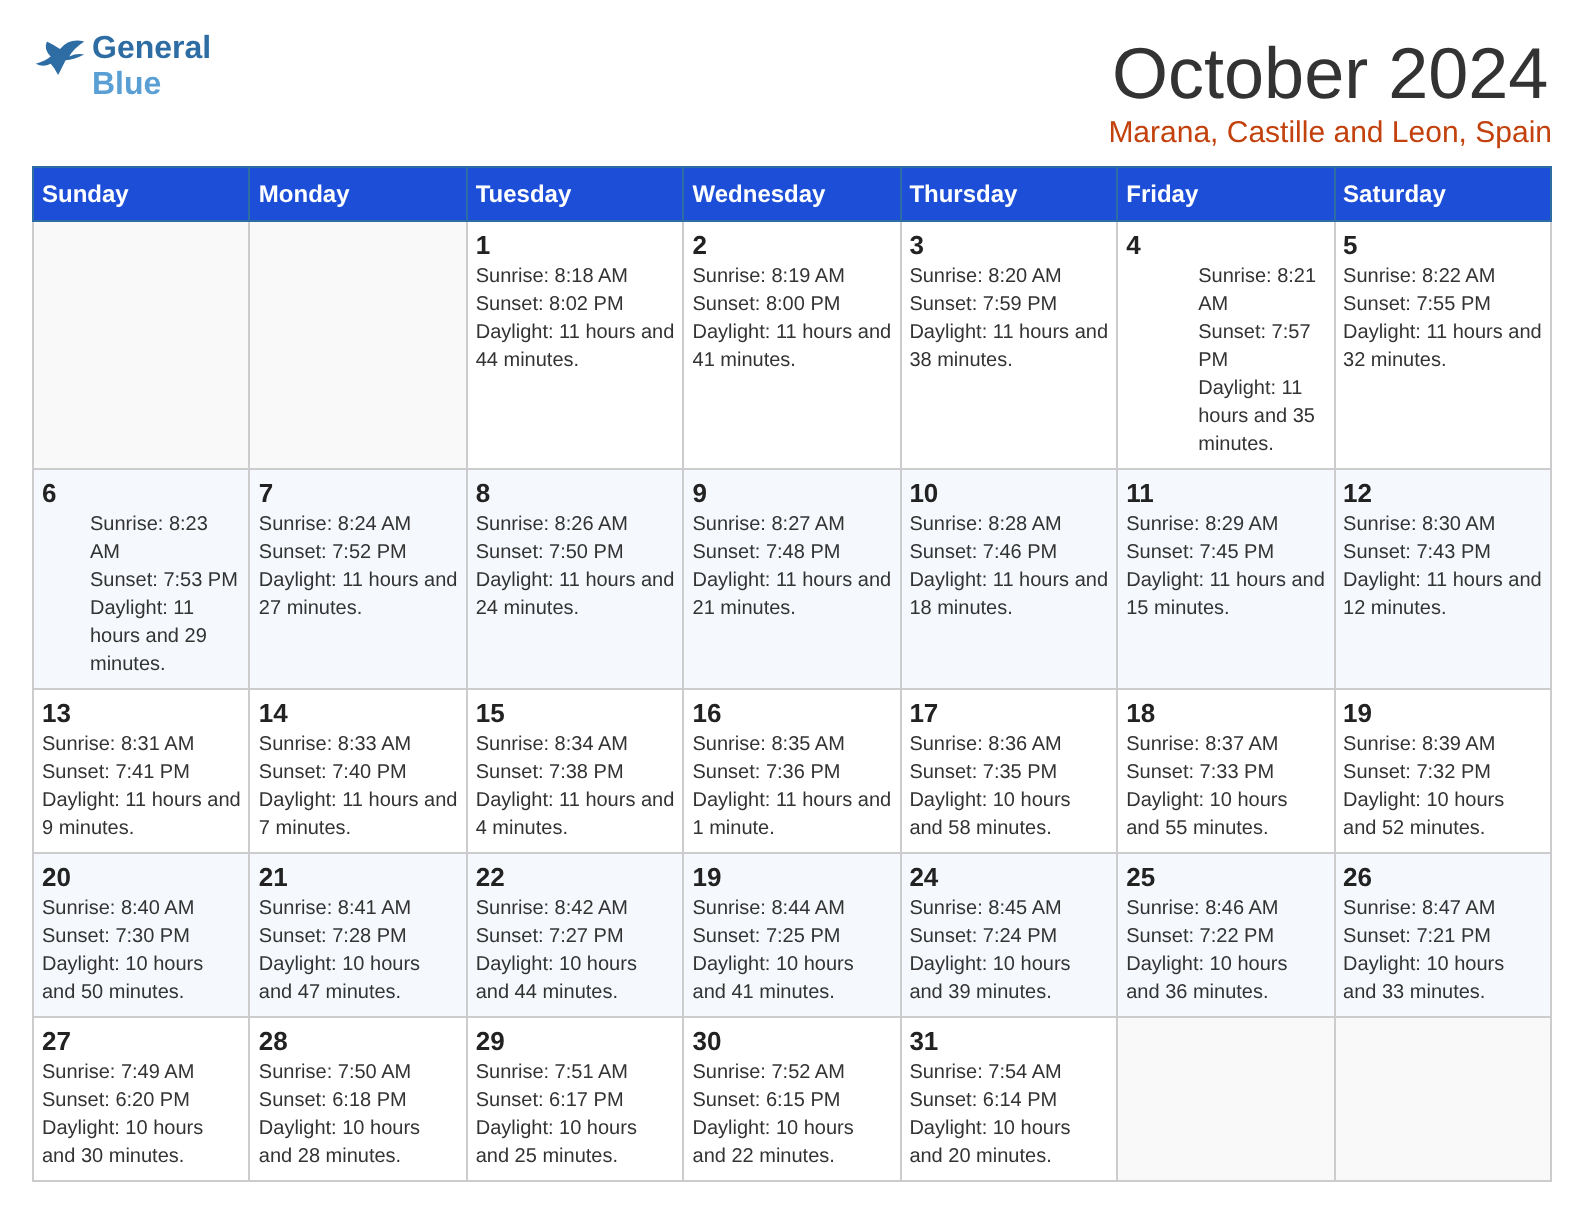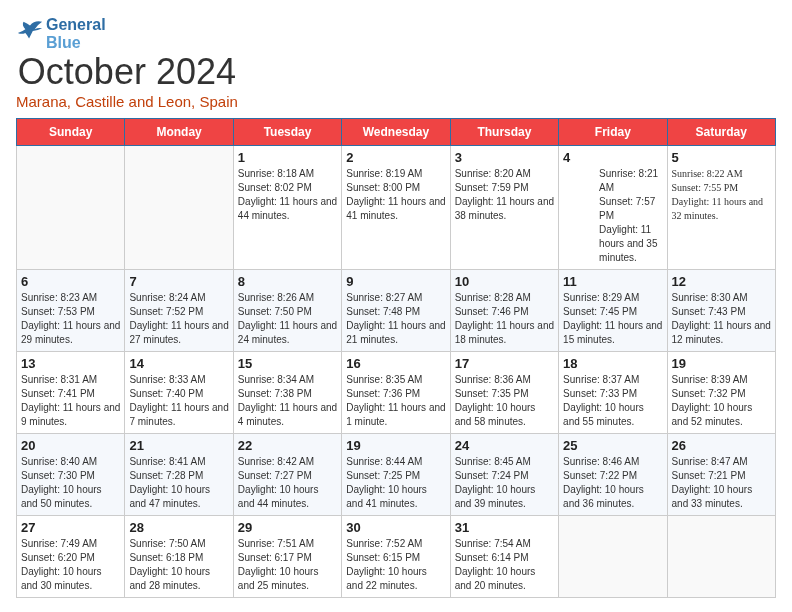--- a/index.html
+++ b/index.html
@@ -8,21 +8,20 @@
       background: #fff;
       width: 792px;
       min-height: 612px;
       padding: 16px;
     }
     .header {
       display: flex;
       justify-content: space-between;
       align-items: flex-start;
       margin-bottom: 8px;
-      flex-direction: column;
     }
     .logo {
       display: flex;
       align-items: center;
       gap: 2px;
     }
     .logo-text {
       font-size: 18px;
       font-weight: bold;
       color: #333;
@@ -43,24 +42,24 @@
     .subtitle {
       font-size: 15px;
       color: #c2410c;
     }
     table {
       width: 100%;
       border-collapse: collapse;
       font-size: 11px;
     }
     th {
-      background-color: #ef4444;
+      background-color: #1d4ed8;
       color: #fff;
       padding: 6px 4px;
-      text-align: center;
+      text-align: left;
       font-size: 12px;
       font-weight: bold;
       border: 1px solid #2e6da4;
     }
     td {
       border: 1px solid #ccc;
       vertical-align: top;
       padding: 4px;
       width: calc(100% / 7);
       min-height: 70px;
@@ -144,29 +143,29 @@
 Daylight: 11 hours and 38 minutes.</div>
         </td>
         <td>
           <span class="day-num">4</span>
           <div class="day-info" style="white-space: pre-line; margin-left: 36px;">Sunrise: 8:21 AM
 Sunset: 7:57 PM
 Daylight: 11 hours and 35 minutes.</div>
         </td>
         <td>
           <span class="day-num">5</span>
-          <div class="day-info" style="white-space: pre-line; font-family: Liberation Serif, serif;">Sunrise: 8:22 AM
+          <div class="day-info" style="white-space: pre-line;">Sunrise: 8:22 AM
 Sunset: 7:55 PM
 Daylight: 11 hours and 32 minutes.</div>
         </td>
       </tr>
       <tr>
         <td>
           <span class="day-num">6</span>
-          <div class="day-info" style="white-space: pre-line;">Sunrise: 8:23 AM
+          <div class="day-info" style="white-space: pre-line; margin-left: 24px;">Sunrise: 8:23 AM
 Sunset: 7:53 PM
 Daylight: 11 hours and 29 minutes.</div>
         </td>
         <td>
           <span class="day-num">7</span>
           <div class="day-info" style="white-space: pre-line;">Sunrise: 8:24 AM
 Sunset: 7:52 PM
 Daylight: 11 hours and 27 minutes.</div>
         </td>
         <td>

